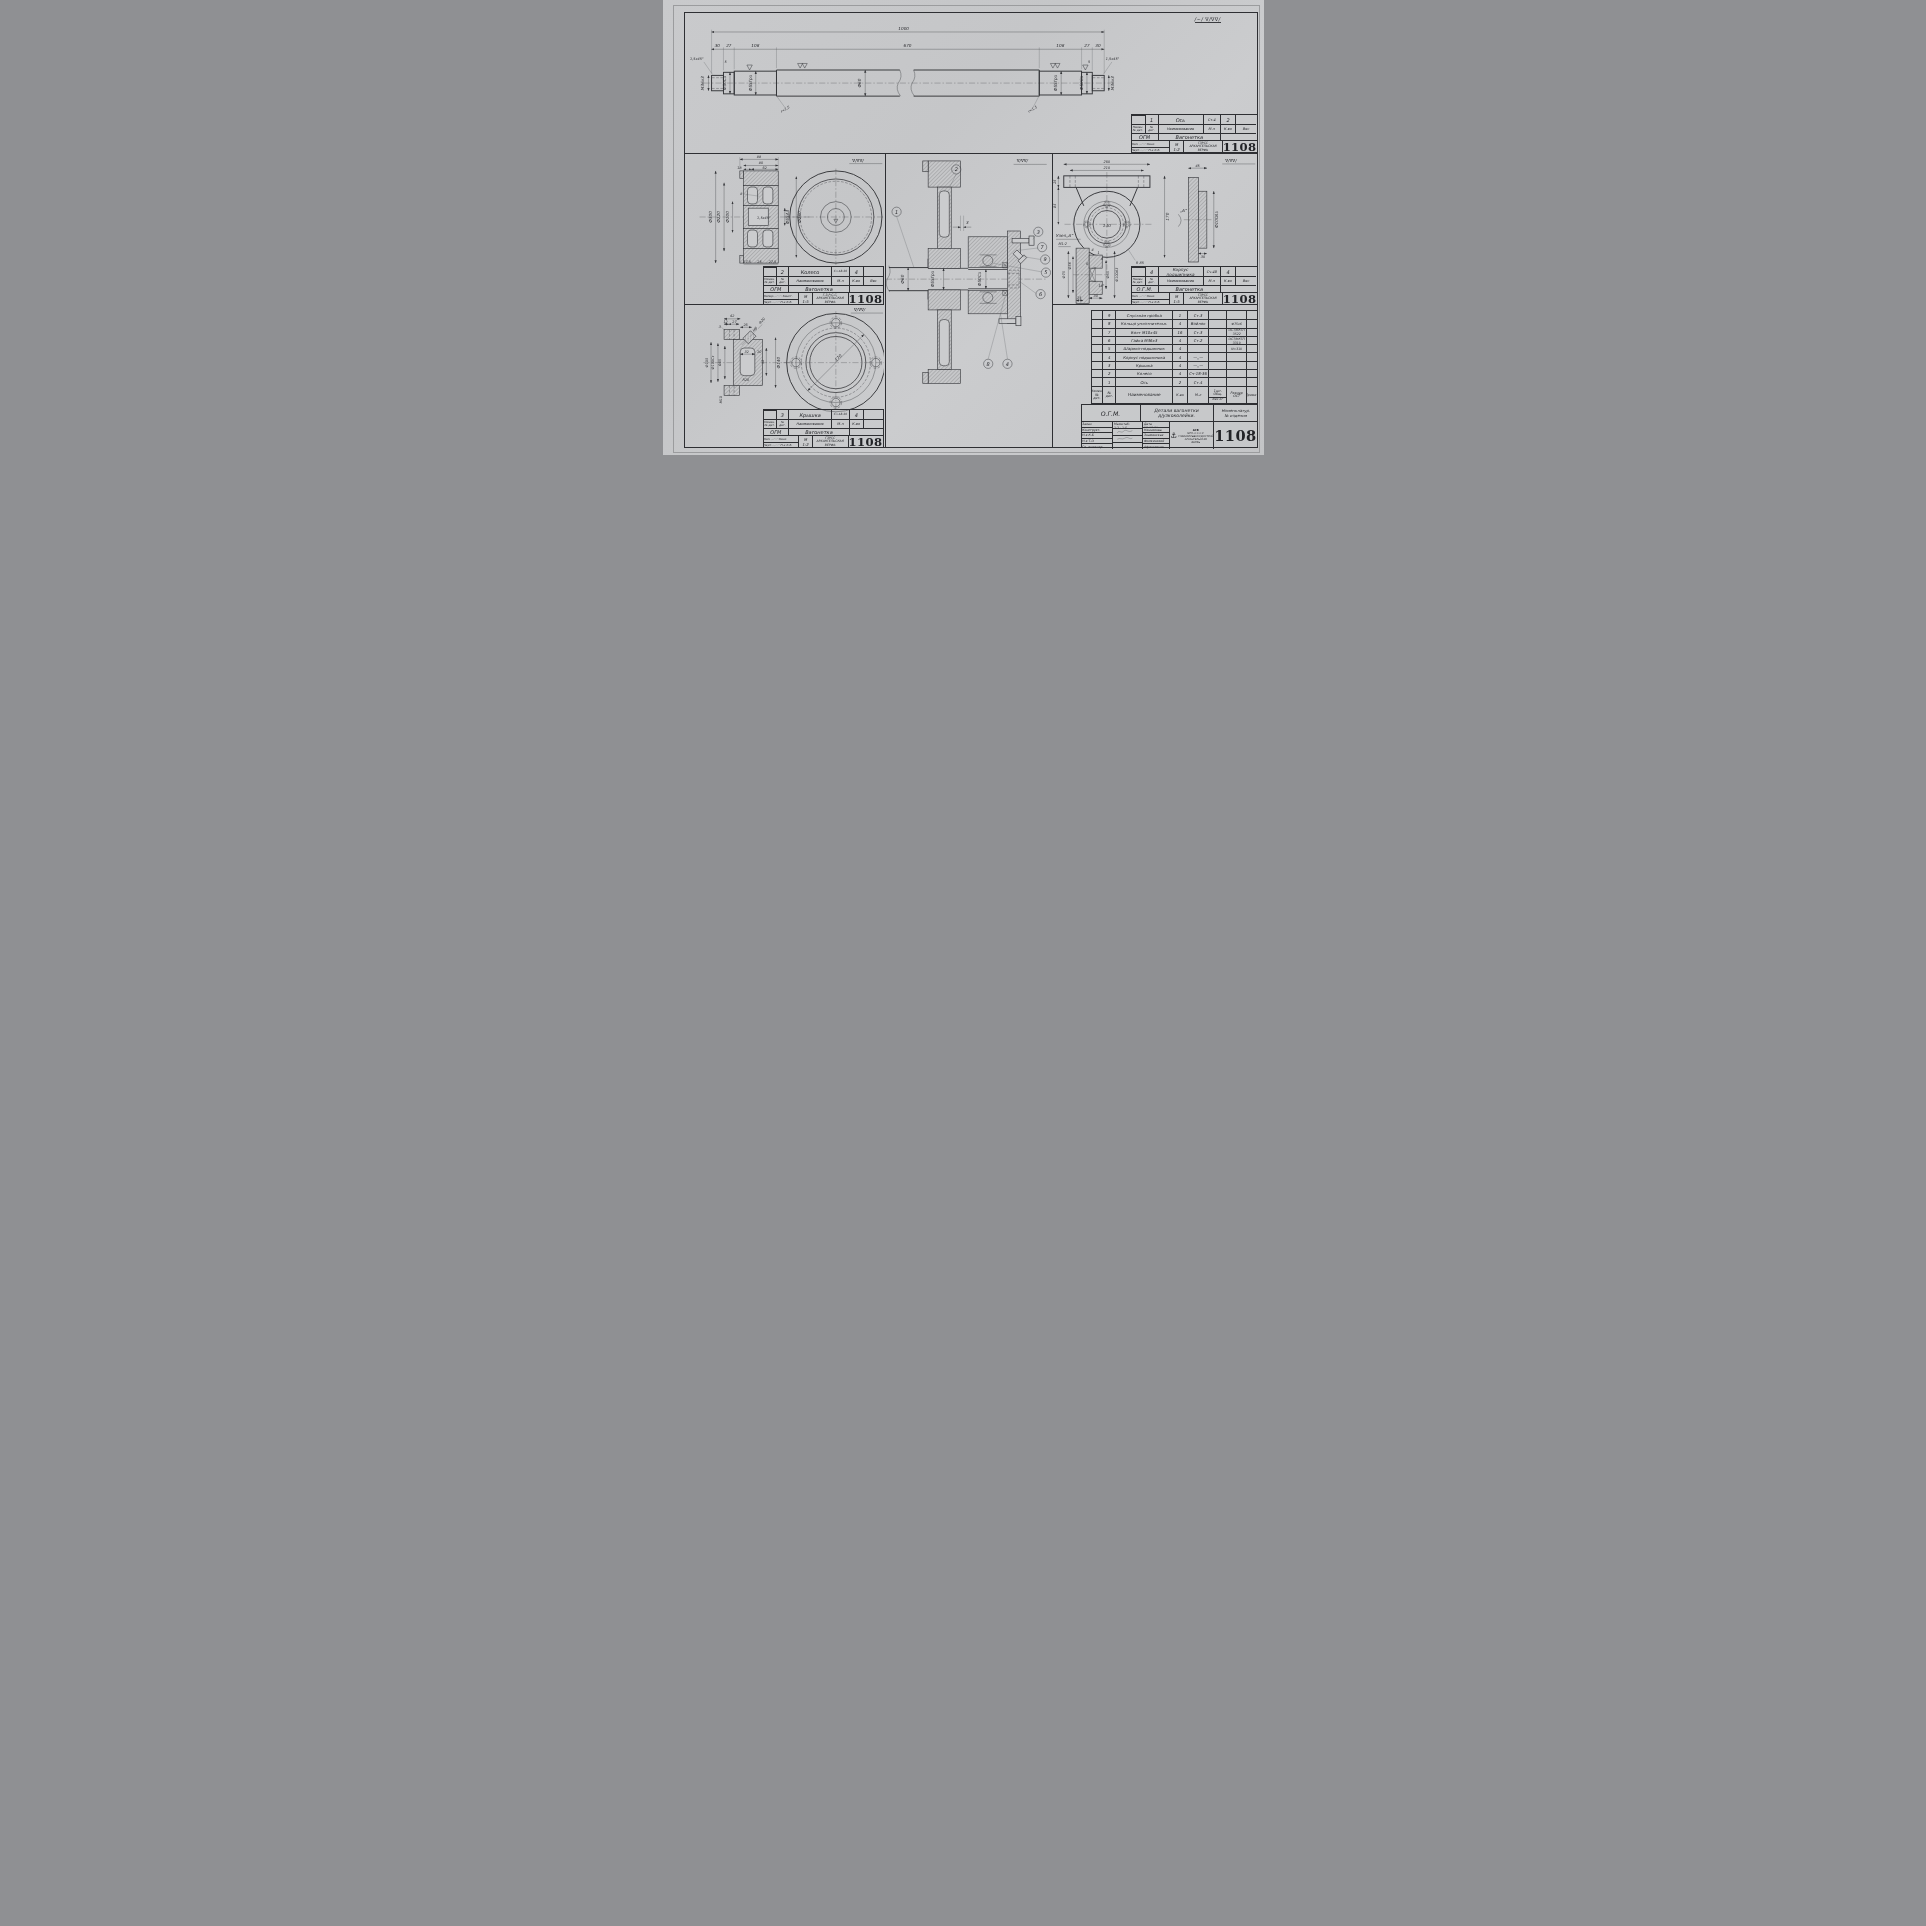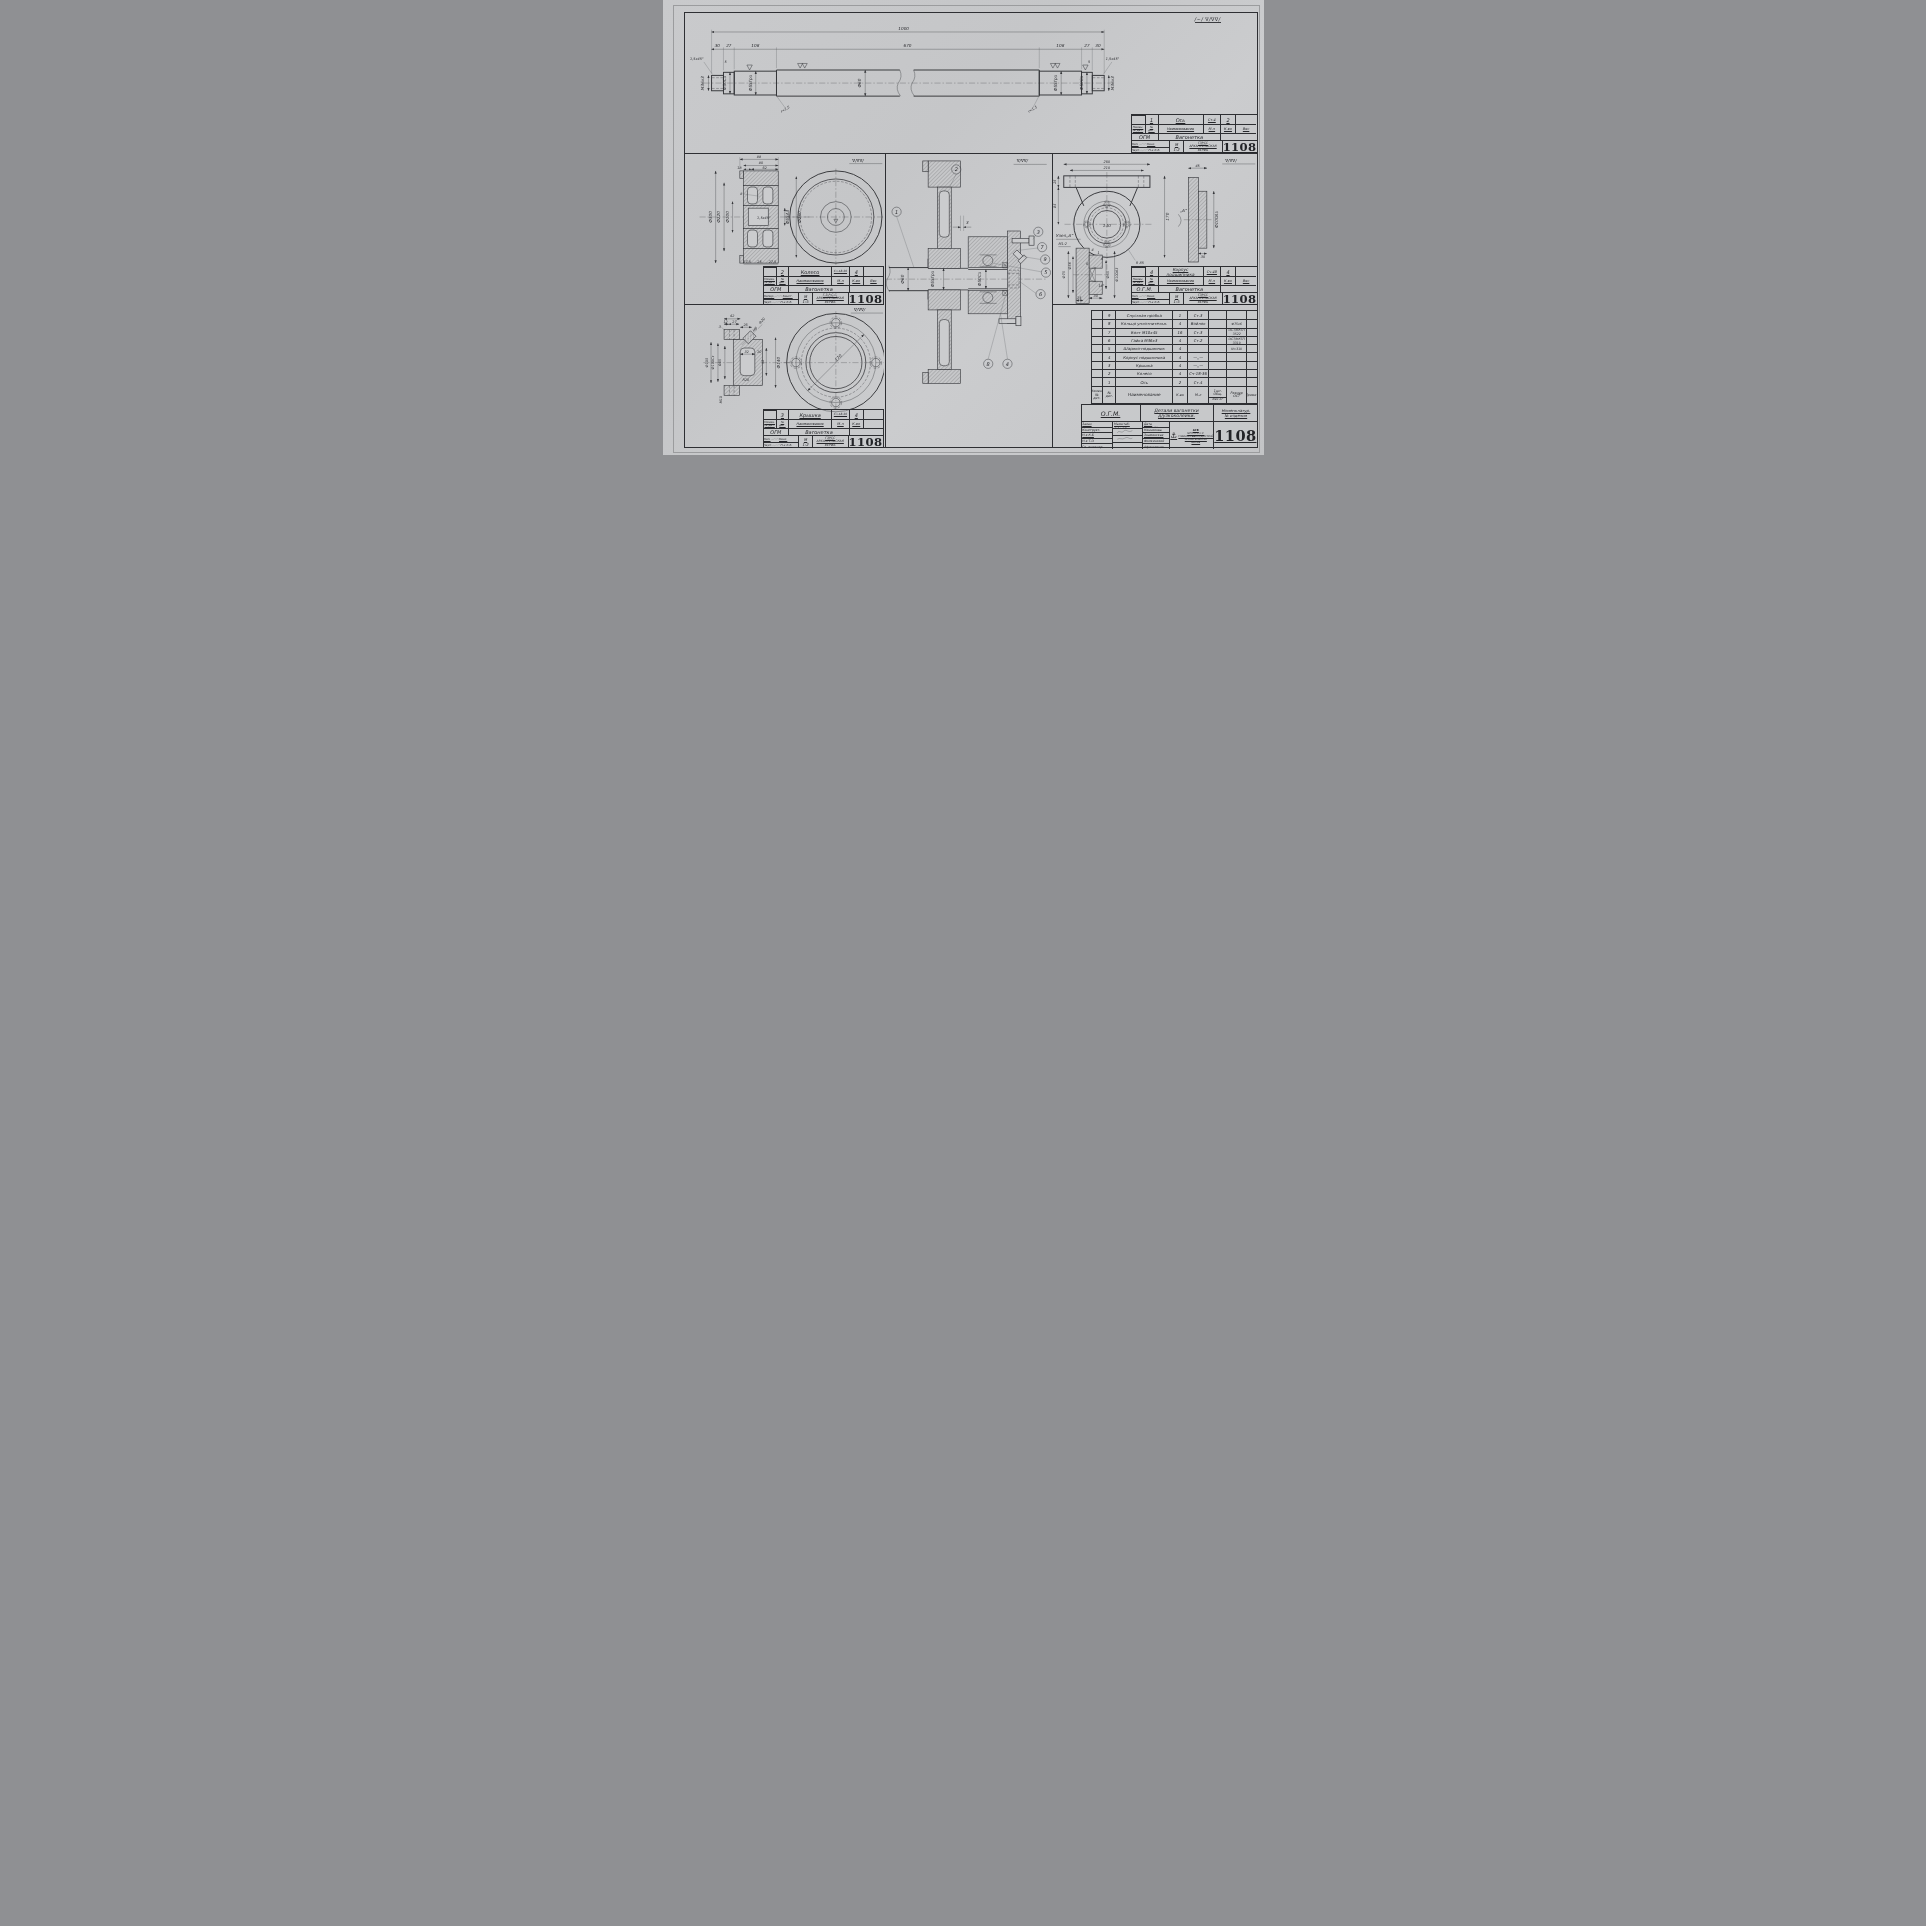--- a/index.html
+++ b/index.html
@@ -4,21 +4,21 @@
 <style>
   html,body{margin:0;padding:0;background:#8f9093;font-family:"DejaVu Sans",sans-serif;}
   .sheet{position:relative;width:601px;height:455px;margin:0 auto;
     background:linear-gradient(135deg,#c9cacc 0%,#c5c6c8 38%,#cbccce 62%,#c3c4c6 100%);
     overflow:hidden;color:#26272b;}
   .abs{position:absolute;}
   .frame-outer{left:10px;top:5px;width:585px;height:446px;border:0.4px solid #9b9c9e;}
   .frame-inner{left:21px;top:11.6px;width:574px;height:436px;border:1.2px solid #2e2f33;box-sizing:border-box;}
   .divider{background:#2e2f33;}
   
-  .stamp{box-sizing:border-box;border:0.8px solid #2e2f33;background:rgba(201,202,204,.55);font-family:"DejaVu Sans",sans-serif;text-decoration:underline;}
+  .stamp{box-sizing:border-box;border:0.8px solid #2e2f33;background:rgba(201,202,204,.55);font-family:"DejaVu Sans",sans-serif;}
   .s-grid{display:grid;width:100%;box-sizing:border-box;}
   .c{box-sizing:border-box;border-left:0.8px solid #2e2f33;border-top:0.8px solid #2e2f33;
      display:flex;align-items:center;justify-content:center;text-align:center;overflow:hidden;}
   .c.first{border-left:none;}
   .it{font-style:italic;} .b{font-size:5px;} .sm{font-size:3.5px;} .xs{font-size:2.9px;line-height:1.05;}
   .pre{white-space:pre-line;}
   .s-bot{display:flex;width:100%;box-sizing:border-box;border-top:0.8px solid #2e2f33;}
   .sb{box-sizing:border-box;border-left:0.8px solid #2e2f33;display:flex;flex-direction:column;align-items:center;justify-content:center;}
   .sb.first{border-left:none;}
   .sigrow{display:flex;align-items:center;width:100%;height:50%;box-sizing:border-box;font-size:2.9px;font-style:italic;padding:0 0.4px;}

